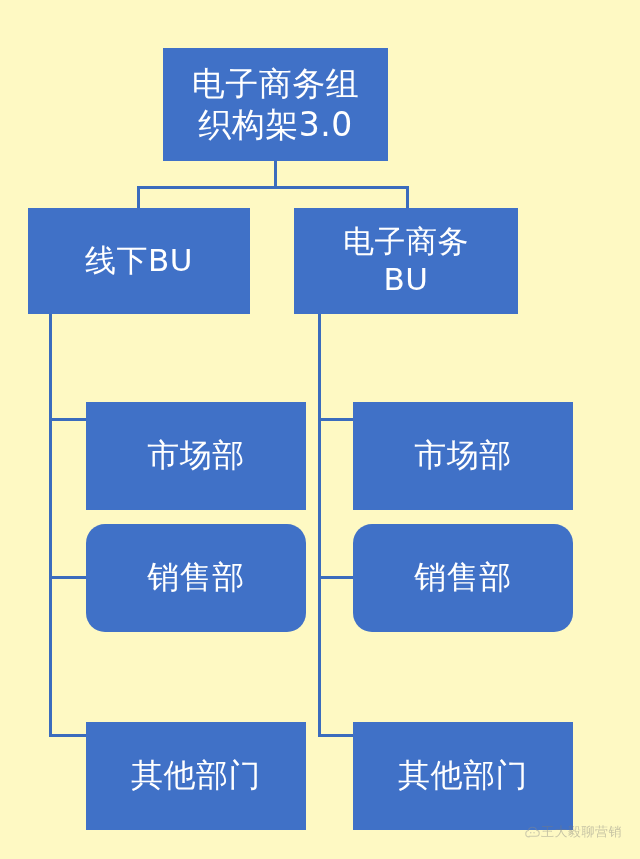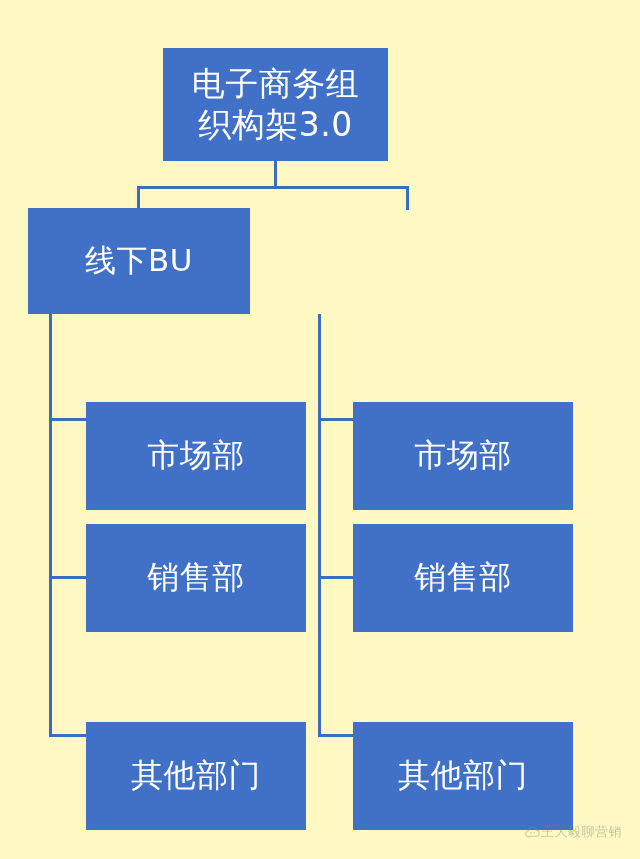--- a/index.html
+++ b/index.html
@@ -53,21 +53,21 @@
     font-size: 31px;
   }
   .node-dept {
     width: 220px;
     height: 108px;
     font-size: 32px;
   }
   .col-left  { left: 86px; }
   .col-right { left: 353px; }
   .row-1 { top: 366px; margin-top: 36px; }
-  .row-2 { top: 524px; }
+  .row-2 { top: 524px; border-radius: 19px; }
   .row-3 { top: 722px; }
 
   
   .conn {
     position: absolute;
     background: #3B6CBD;
     z-index: 1;
   }
   .v { width: 3px; }
   .h { height: 3px; }
@@ -129,20 +129,22 @@
 
   <div class="conn v c-trunk-right"></div>
   <div class="conn h c-branch-r1"></div>
   <div class="conn h c-branch-r2"></div>
   <div class="conn h c-branch-r3"></div>
 
   <div class="node node-title">电子商务组
 织构架3.0</div>
 
   <div class="node node-bu-left">线下BU</div>
+  <div class="node node-bu-right">电子商务
+BU</div>
 
   <div class="node node-dept col-left row-1">市场部</div>
   <div class="node node-dept col-left row-2">销售部</div>
   <div class="node node-dept col-left row-3">其他部门</div>
 
   <div class="node node-dept col-right row-1">市场部</div>
   <div class="node node-dept col-right row-2">销售部</div>
   <div class="node node-dept col-right row-3">其他部门</div>
 
   <div class="watermark">

